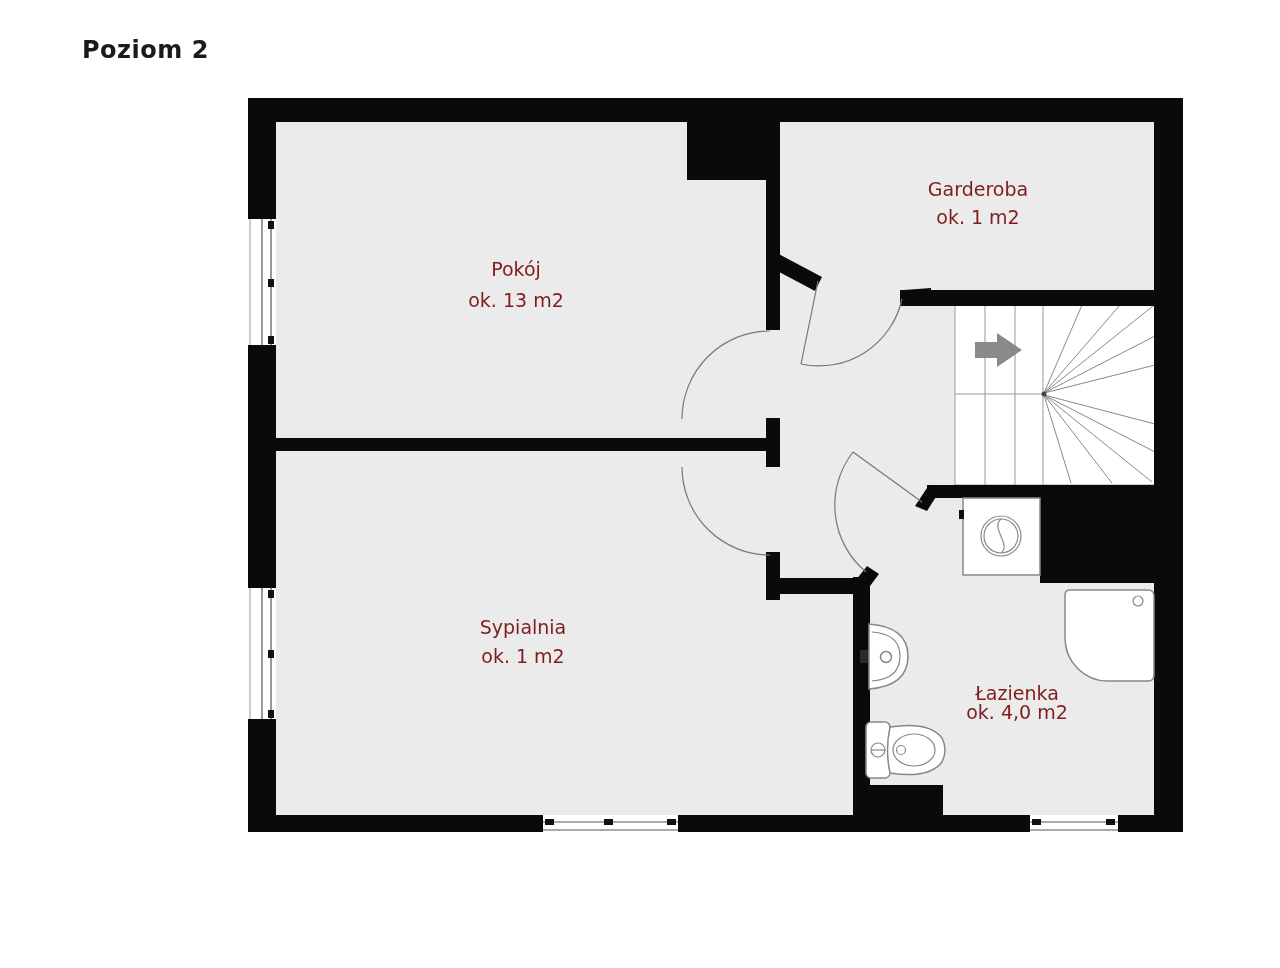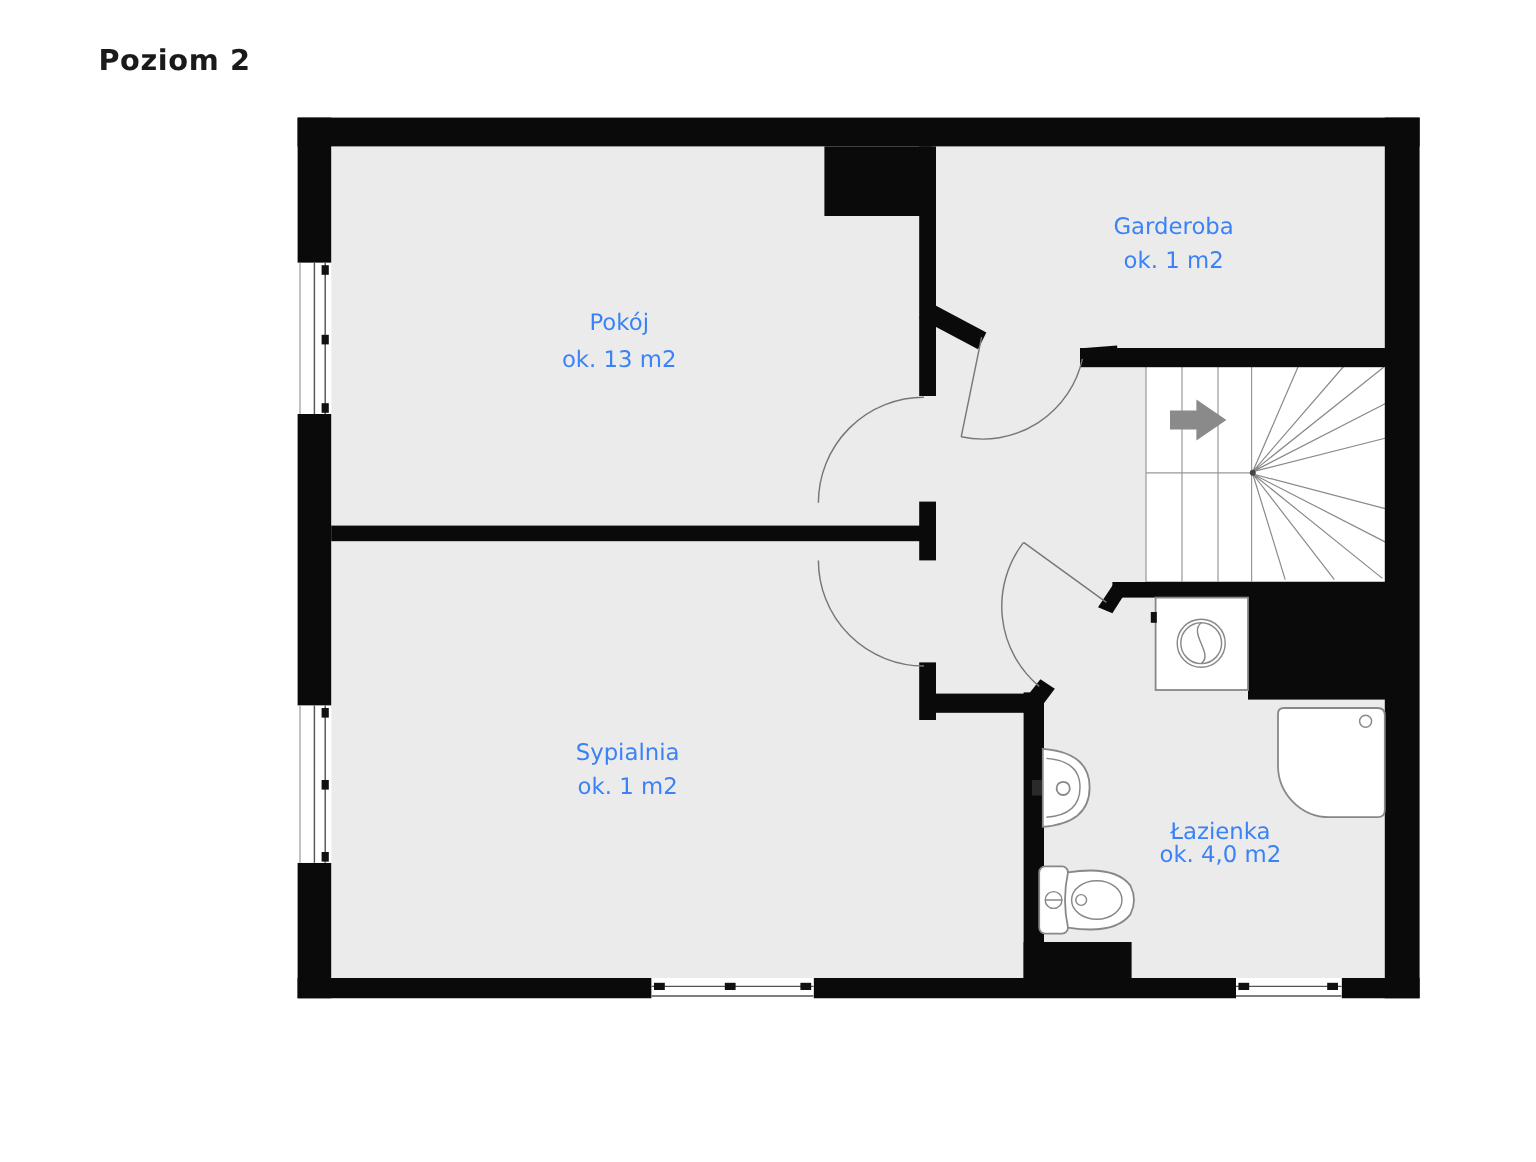--- a/index.html
+++ b/index.html
@@ -3,21 +3,21 @@
 <meta charset="utf-8">
 <style>
   html,body{margin:0;padding:0;background:#fff;}
   .stage{position:relative;width:1280px;height:832px;background:#fff;overflow:hidden;
          font-family:"DejaVu Sans","Liberation Sans",sans-serif;}
   .plan-title{position:absolute;left:82px;top:36px;font-size:24px;font-weight:bold;
               letter-spacing:.5px;color:var(--text,#1a1a1a);white-space:nowrap;}
   .plan-caption{position:absolute;right:97px;top:888px;font-size:24px;
                 color:var(--text,#1a1a1a);white-space:nowrap;}
   .room-label{position:absolute;transform:translateX(-50%);font-size:19px;
-              color:#3b82f6;white-space:nowrap;text-align:center;}
+              color:#7f1d1d;white-space:nowrap;text-align:center;}
   svg{position:absolute;left:0;top:0;}
   .floor{fill:var(--floor,#ebebeb);}
   .wall{fill:var(--wall,#0a0a0a);stroke:none;}
   .stairbox{fill:#ffffff;stroke:var(--stair-line,#999);stroke-width:1;}
   .stairline{stroke:var(--stair-line,#999);stroke-width:1;fill:none;}
   .fanline{stroke:#8a8a8a;stroke-width:1;fill:none;}
   .door{stroke:var(--door,#777);stroke-width:1.2;fill:none;}
   .fix{fill:#fff;stroke:var(--fixture-stroke,#888);stroke-width:1.5;}
   .fixthin{fill:none;stroke:var(--fixture-stroke,#888);stroke-width:1.2;}
   .winbox{fill:#fff;}

